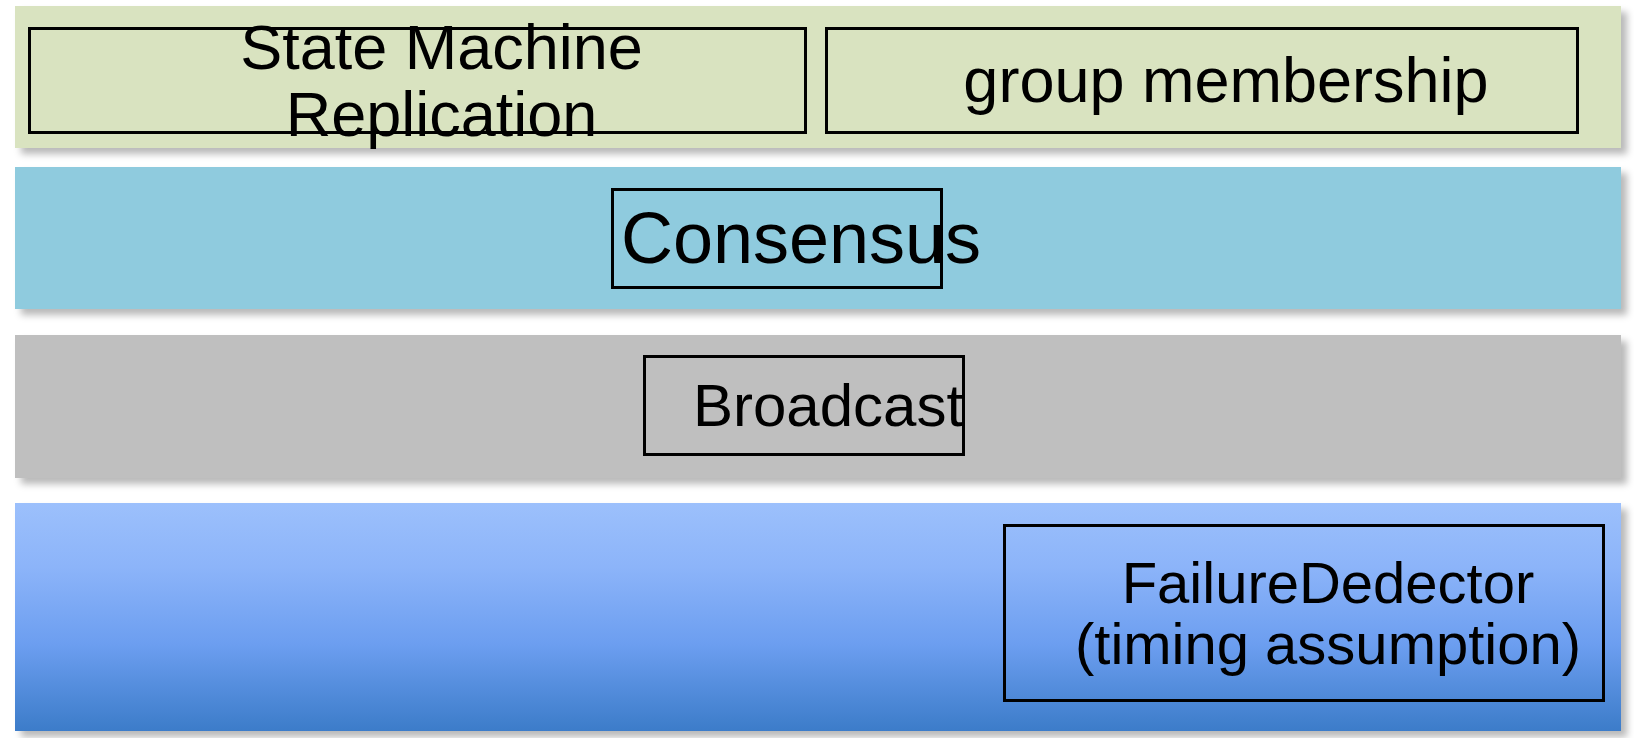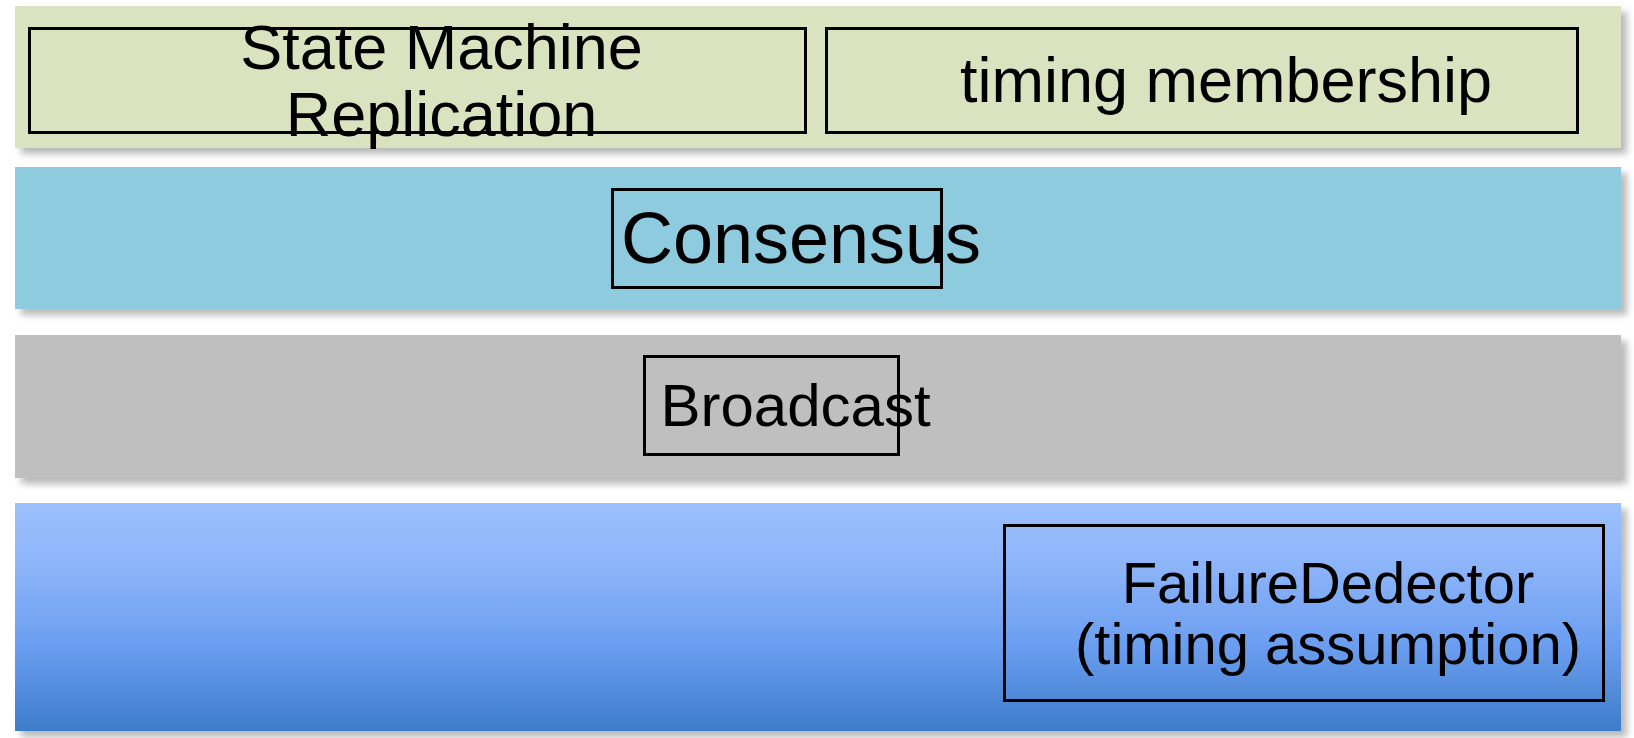--- a/index.html
+++ b/index.html
@@ -42,42 +42,42 @@
     text-align: center;
     color: #000000;
     line-height: 1.06;
     white-space: pre-line;
     background: transparent;
   }
 
   .box-smr        { left: 28px;   top: 27px;  width: 779px; height: 107px; font-size: 63px; }
   .box-membership { left: 825px;  top: 27px;  width: 754px; height: 107px; font-size: 63px; }
   .box-consensus  { left: 611px;  top: 188px; width: 332px; height: 101px; font-size: 72px; }
-  .box-broadcast  { left: 643px;  top: 355px; width: 257px; height: 101px; font-size: 60px; }
+  .box-broadcast  { left: 643px;  top: 355px; width: 322px; height: 101px; font-size: 60px; }
   .box-quorum     { left: 50px;   top: 563px; width: 300px; height: 102px; font-size: 58px; }
   .box-perfectlink{ left: 493px;  top: 563px; width: 344px; height: 102px; font-size: 58px; }
   .box-failuredet { left: 1003px; top: 524px; width: 602px; height: 178px; font-size: 58px; }
 
   .box-label {
     display: block;
     white-space: pre-line;
     margin-left: 48px;
   }
 </style>
 </head>
 <body>
 
 <div id="canvas">
 
   <div class="layer layer-smr"></div>
   <div class="box box-smr">
     <span class="box-label">State Machine Replication</span>
   </div>
   <div class="box box-membership">
-    <span class="box-label">timing membership</span>
+    <span class="box-label">group membership</span>
   </div>
 
   <div class="layer layer-consensus"></div>
   <div class="box box-consensus">
     <span class="box-label">Consensus</span>
   </div>
 
   <div class="layer layer-broadcast"></div>
   <div class="box box-broadcast">
     <span class="box-label">Broadcast</span>

